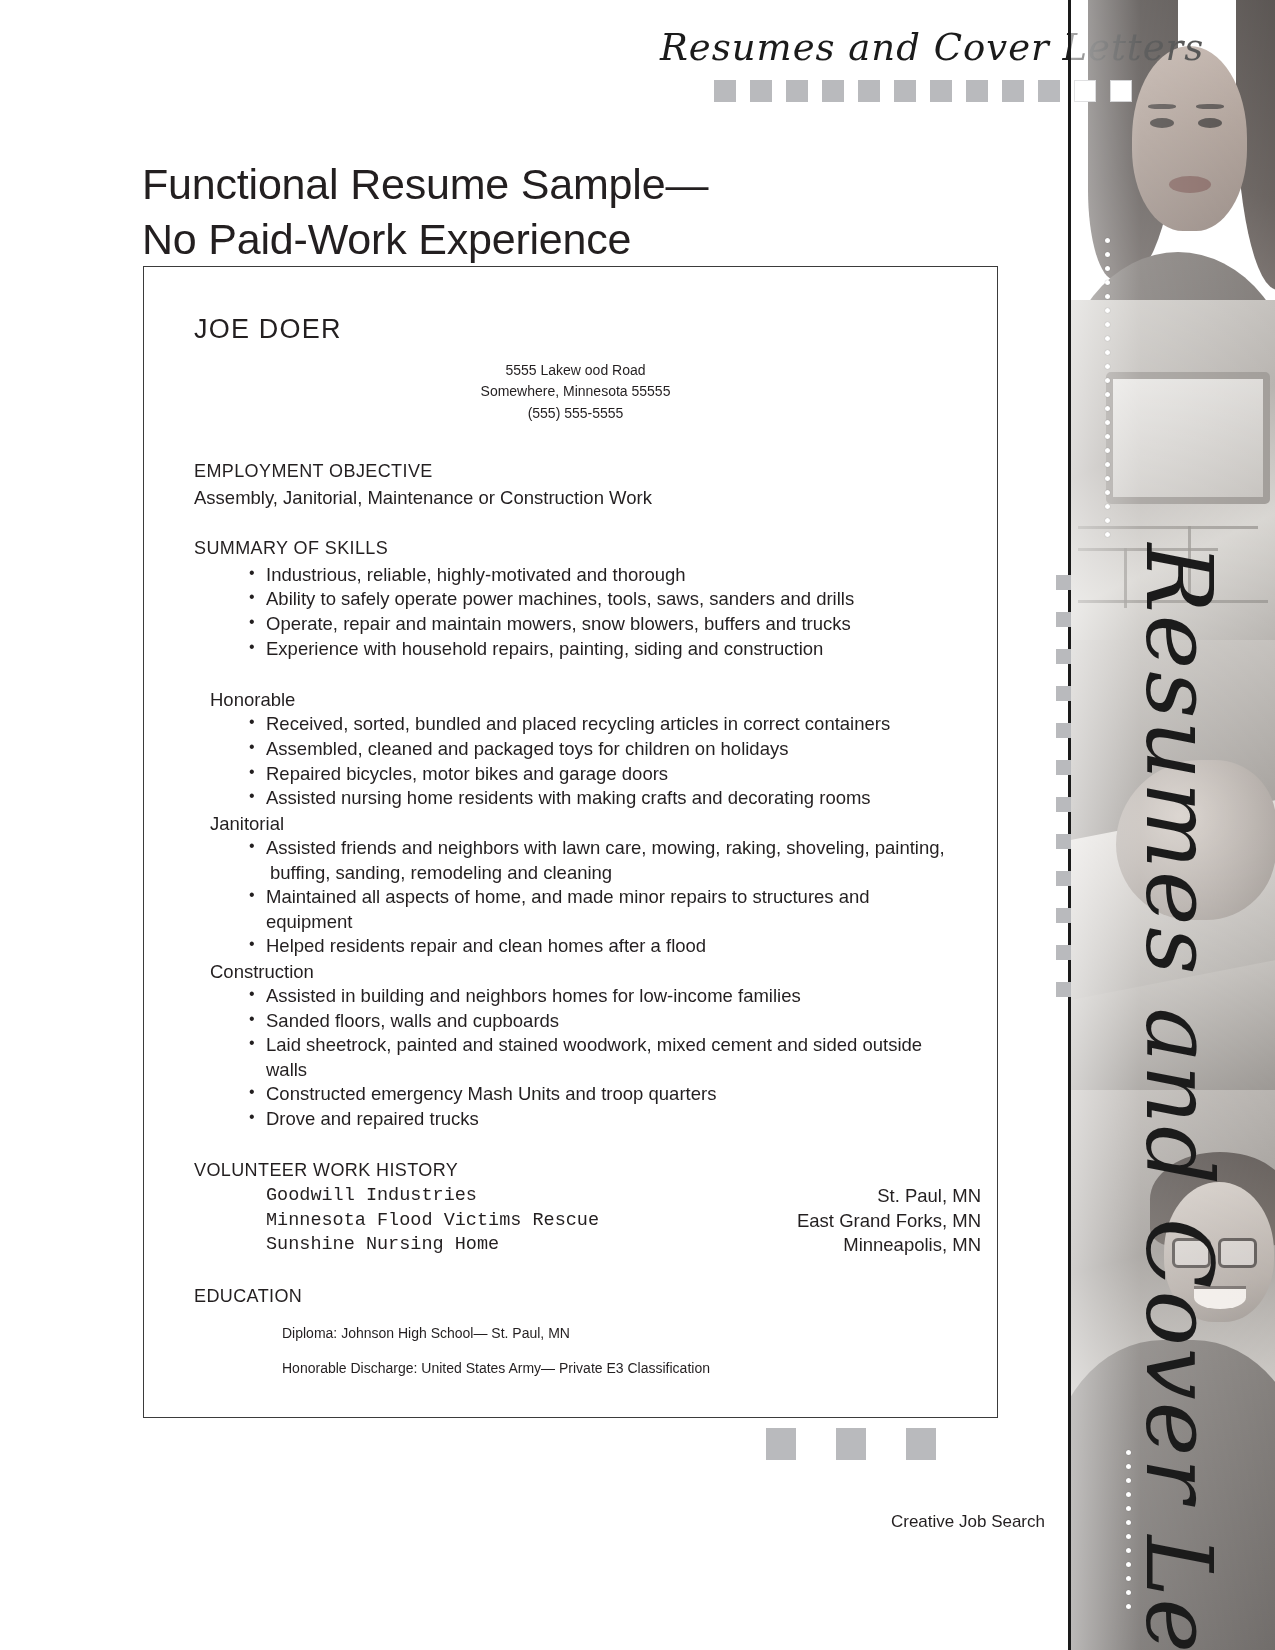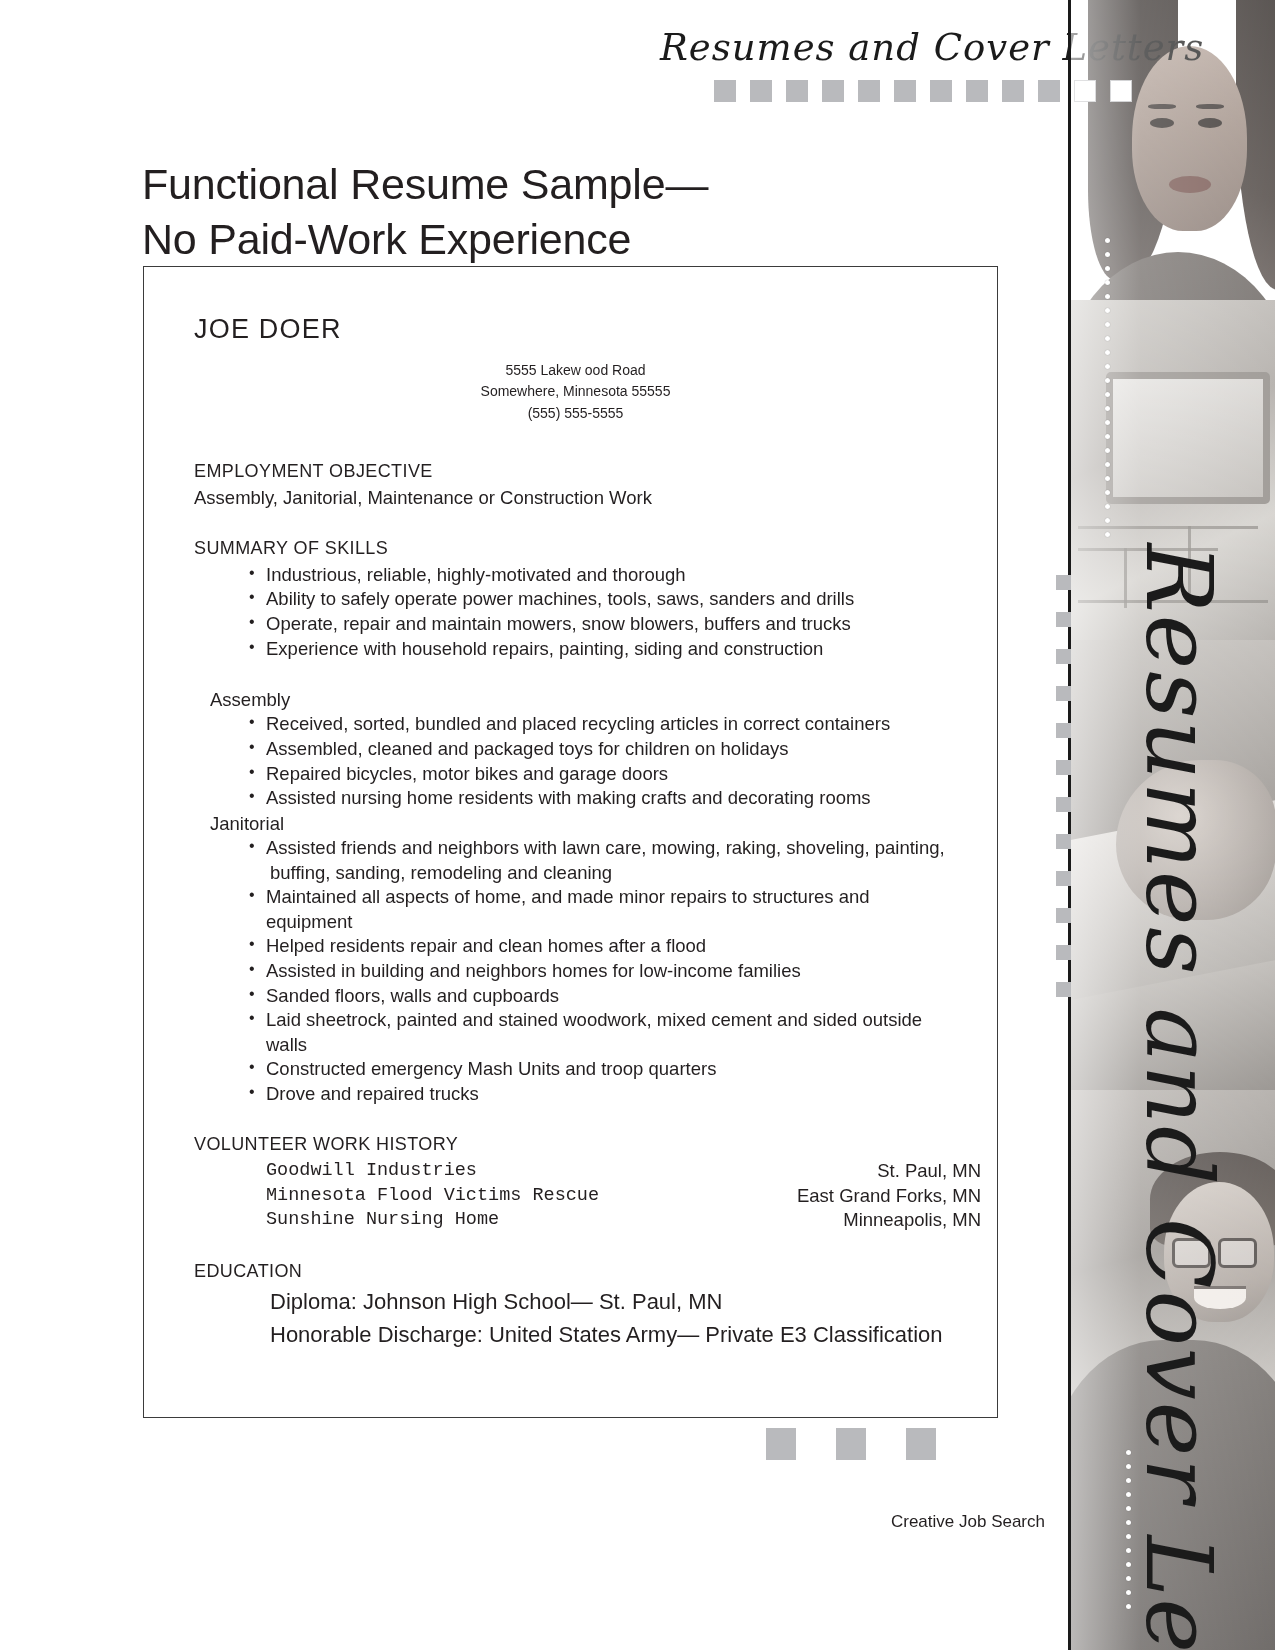--- a/index.html
+++ b/index.html
@@ -350,24 +350,24 @@
   }
   table.history td {
     padding: 0;
     line-height: 1.33;
     vertical-align: top;
   }
   table.history td.org { text-align: left; width: 415px; font-family: Liberation Mono, monospace; }
   table.history td.loc { text-align: right; }
 
   .edu-line {
-    font-size: 22px;
+    font-size: 14px;
     padding-left: 72px;
     line-height: 1.33;
-    margin: 4px;
+    margin: 16px;
   }
 
   
   #bottom-squares {
     position: absolute;
     left: 766px;
     top: 1428px;
     display: flex;
     gap: 40px;
   }
@@ -521,38 +521,39 @@
     <ul class="bullets">
       <li>Industrious, reliable, highly-motivated and thorough</li>
       <li>Ability to safely operate power machines, tools, saws, sanders and drills</li>
       <li>Operate, repair and maintain mowers, snow blowers, buffers and trucks</li>
       <li>Experience with household repairs, painting, siding and construction</li>
     </ul>
 
     <div class="sec-gap"></div>
 
 
-    <div class="subgroup-label">Assembly</div>
+    <div class="subgroup-label">Honorable</div>
     <ul class="bullets">
       <li>Received, sorted, bundled and placed recycling articles in correct containers</li>
       <li>Assembled, cleaned and packaged toys for children on holidays</li>
       <li>Repaired bicycles, motor bikes and garage doors</li>
       <li>Assisted nursing home residents with making crafts and decorating rooms</li>
     </ul>
 
     <div class="subgroup-label">Janitorial</div>
     <ul class="bullets">
       <li>
         <span>Assisted friends and neighbors with lawn care, mowing, raking, shoveling, painting,</span>
         <span class="cont">buffing, sanding, remodeling and cleaning</span>
       </li>
       <li>Maintained all aspects of home, and made minor repairs to structures and equipment</li>
       <li>Helped residents repair and clean homes after a flood</li>
     </ul>
 
+    <div class="subgroup-label">Construction</div>
     <ul class="bullets">
       <li>Assisted in building and neighbors homes for low-income families</li>
       <li>Sanded floors, walls and cupboards</li>
       <li>Laid sheetrock, painted and stained woodwork, mixed cement and sided outside walls</li>
       <li>Constructed emergency Mash Units and troop quarters</li>
       <li>Drove and repaired trucks</li>
     </ul>
 
     <div class="sec-gap"></div>
 

